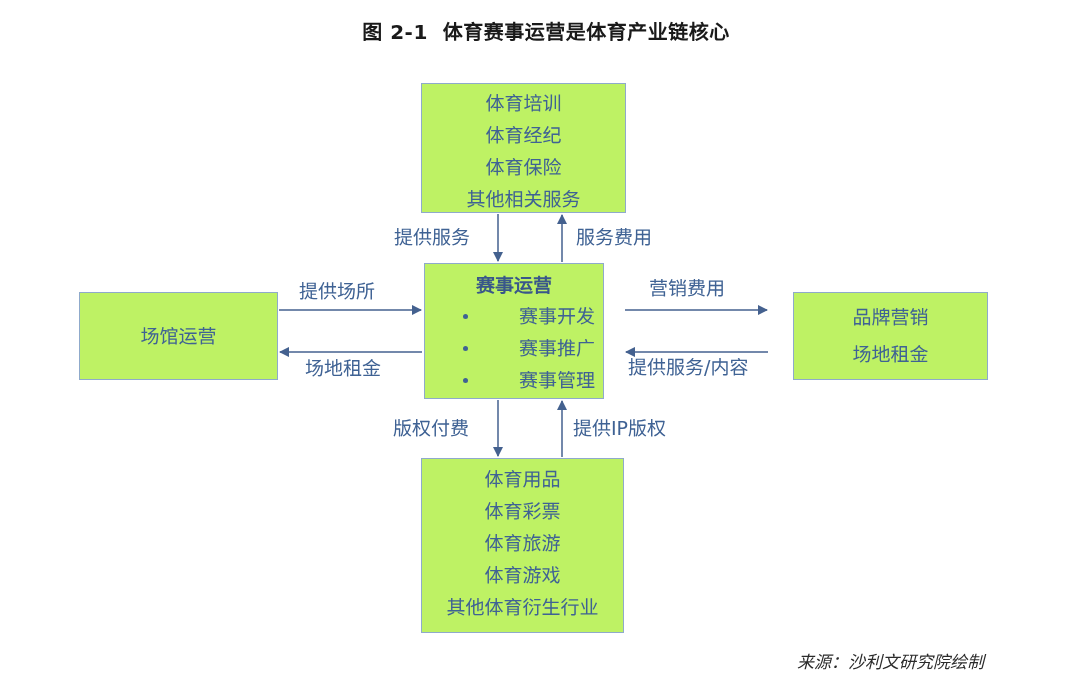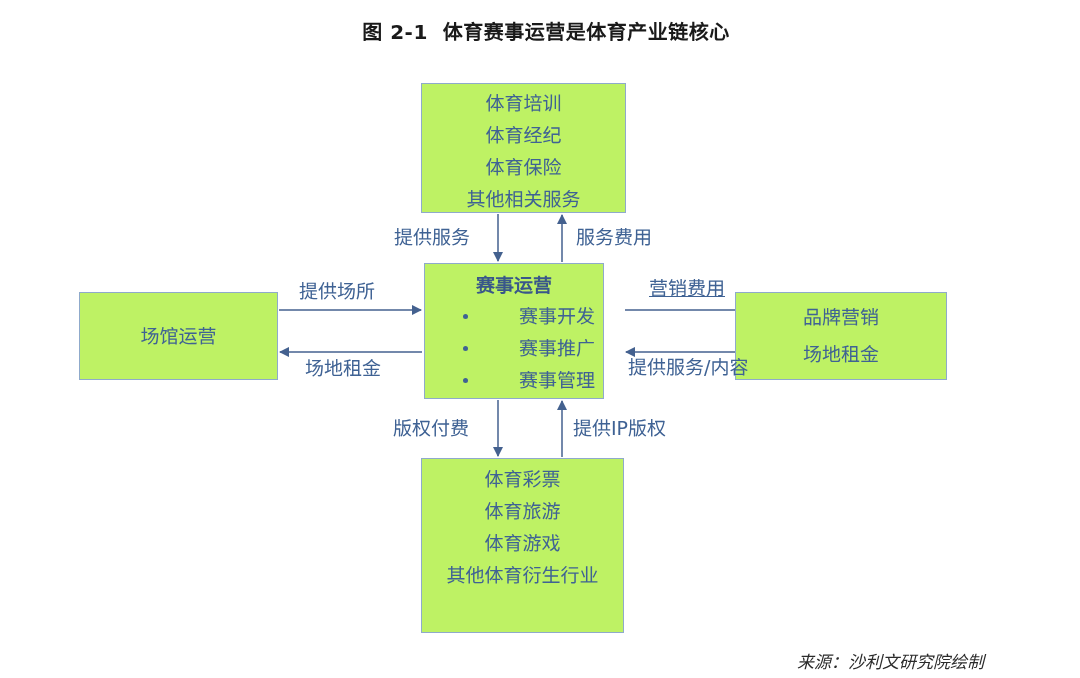--- a/index.html
+++ b/index.html
@@ -68,23 +68,23 @@
     left: 79px;
     top: 292px;
     width: 199px;
     height: 88px;
     justify-content: center;
   }
   #box-venues .row { margin: 9px 0; }
 
   
   #box-marketing {
-    left: 735px;
+    left: 793px;
     top: 292px;
-    width: 212px;
+    width: 195px;
     height: 88px;
     justify-content: center;
   }
   #box-marketing .row { margin: 9px 0; }
 
   
   #box-core {
     left: 424px;
     top: 263px;
     width: 180px;
@@ -150,21 +150,21 @@
     position: absolute;
     font-size: 19px;
     color: #3f6294;
     white-space: nowrap;
     line-height: 1;
   }
   #label-provide-service   { left: 394px; top: 228px; }
   #label-service-fee       { left: 576px; top: 228px; }
   #label-provide-venue     { left: 299px; top: 282px; }
   #label-venue-rent        { left: 305px; top: 359px; }
-  #label-marketing-fee     { left: 649px; top: 279px; text-decoration: underline; }
+  #label-marketing-fee     { left: 649px; top: 279px; }
   #label-provide-content   { left: 628px; top: 358px; }
   #label-copyright-fee     { left: 393px; top: 419px; }
   #label-provide-ip        { left: 573px; top: 419px; }
 
   
   #source-note {
     position: absolute;
     left: 0;
     top: 648px;
     width: 1080px;
@@ -249,20 +249,21 @@
     <span class="bullet-label">赛事管理</span>
   </div>
 </div>
 
 <div class="node-box" id="box-marketing">
   <div class="row">品牌营销</div>
   <div class="row">场地租金</div>
 </div>
 
 <div class="node-box" id="box-derivative">
+  <div class="row">体育用品</div>
   <div class="row">体育彩票</div>
   <div class="row">体育旅游</div>
   <div class="row">体育游戏</div>
   <div class="row">其他体育衍生行业</div>
 </div>
 
 <div class="edge-label" id="label-provide-service">提供服务</div>
 <div class="edge-label" id="label-service-fee">服务费用</div>
 <div class="edge-label" id="label-provide-venue">提供场所</div>
 <div class="edge-label" id="label-venue-rent">场地租金</div>

